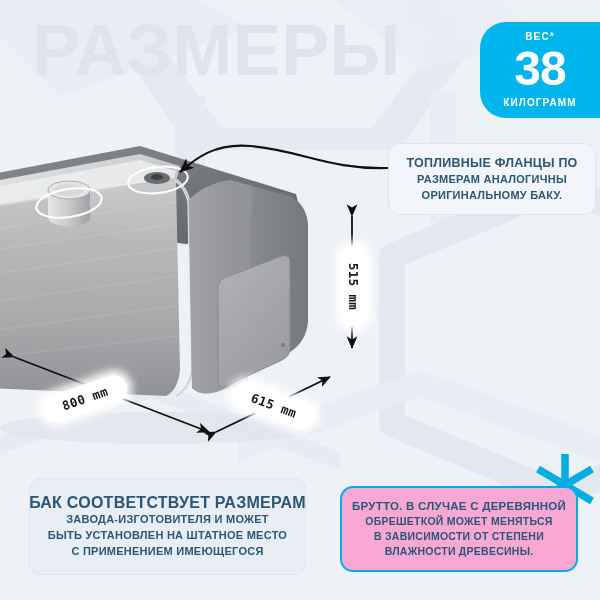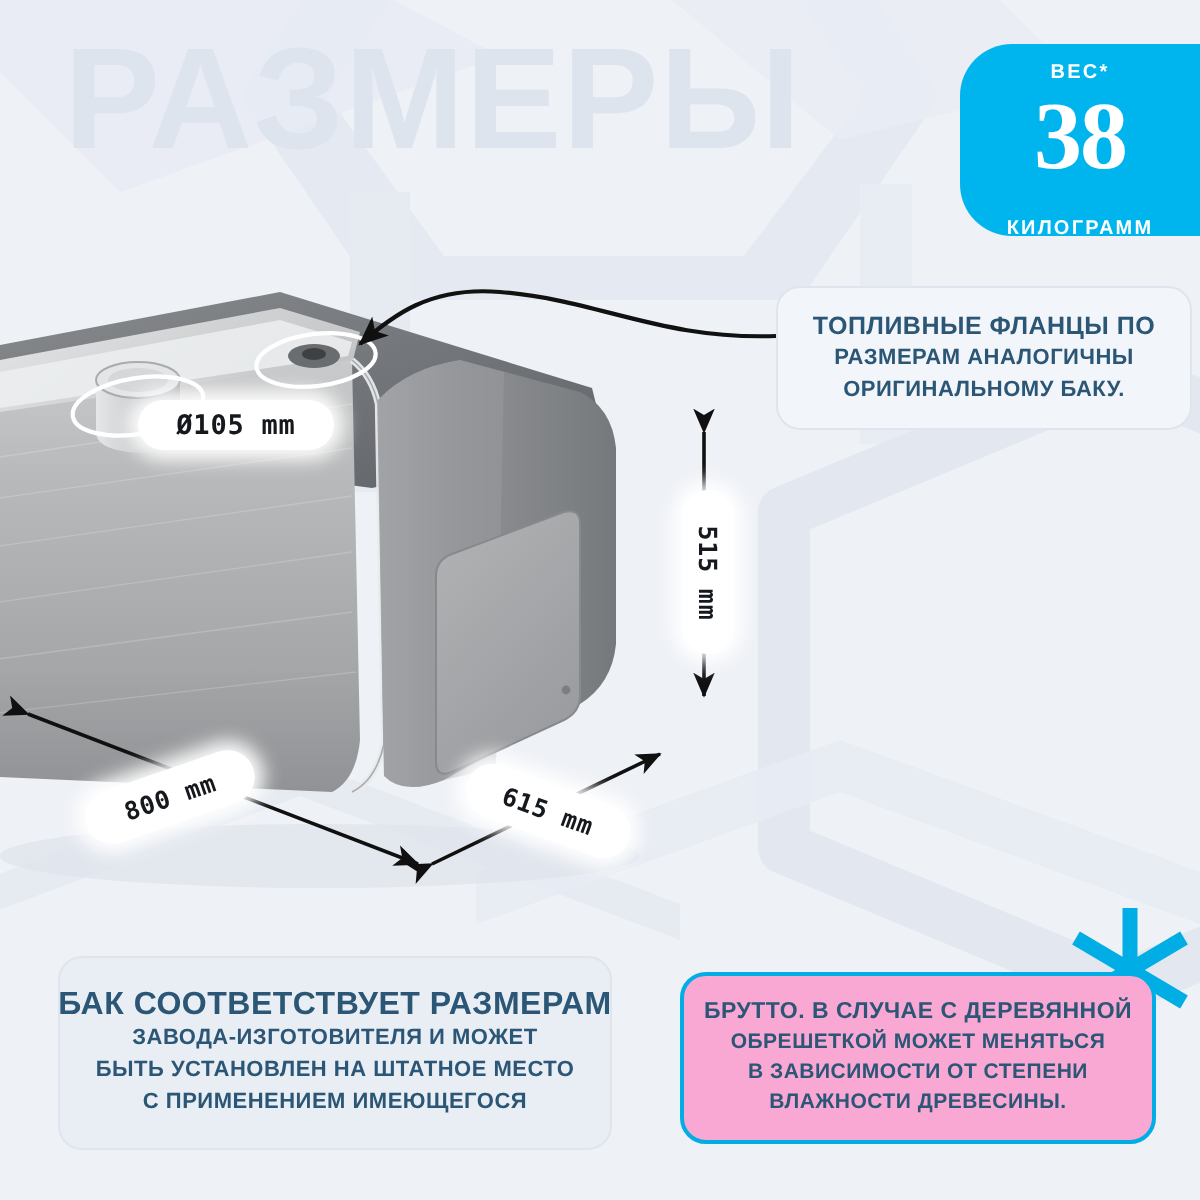--- a/index.html
+++ b/index.html
@@ -66,28 +66,27 @@
     font-weight: 700;
     letter-spacing: 1.1px;
     line-height: 12px;
   }
   .weight-badge .wb-value {
     font-size: 48px;
     font-weight: 700;
     line-height: 54px;
     letter-spacing: -1px;
     margin-top: -1px;
-    font-family: Liberation Serif, serif;
   }
   .weight-badge .wb-unit {
     font-size: 10px;
     font-weight: 700;
     letter-spacing: 1.1px;
     line-height: 12px;
-    margin-top: 13px;
+    margin-top: 1px;
   }
 
   
   .callout {
     position: absolute;
     border-radius: 12px;
     text-align: center;
     color: #2c5675;
     font-weight: 700;
     font-size: 11px;
@@ -339,23 +338,20 @@
 
     <path d="M 388 168 C 330 170 300 150 250 146 C 215 143 196 158 180 172" fill="none" stroke="#111111" stroke-width="2.1" marker-end="url(#ah)"></path>
 
     <path d="M 352 216 L 352 348" fill="none" stroke="#101010" stroke-width="1.8" marker-start="url(#ah)" marker-end="url(#ah)"></path>
 
     <path d="M 14 357 L 209 432" fill="none" stroke="#101010" stroke-width="1.8" marker-start="url(#ah)" marker-end="url(#ah)"></path>
 
     <path d="M 216 432 L 330 377" fill="none" stroke="#101010" stroke-width="1.8" marker-start="url(#ah)" marker-end="url(#ah)"></path>
   </svg>
 
-  <div class="dim-pill dim-diameter">
-    <span class="pill-text">Ø105 mm</span>
-  </div>
 
   <div class="dim-pill dim-height">
     <span class="pill-text">515 mm</span>
   </div>
 
   <div class="dim-pill dim-width">
     <span class="pill-text">800 mm</span>
   </div>
 
   <div class="dim-pill dim-depth">

